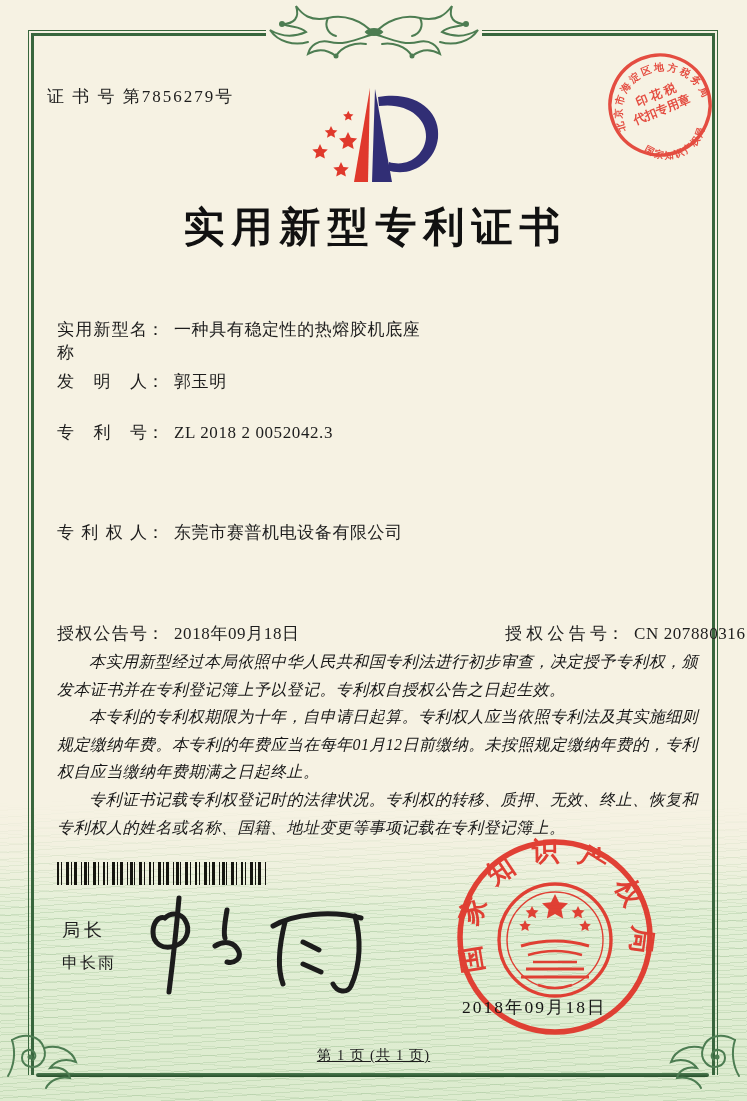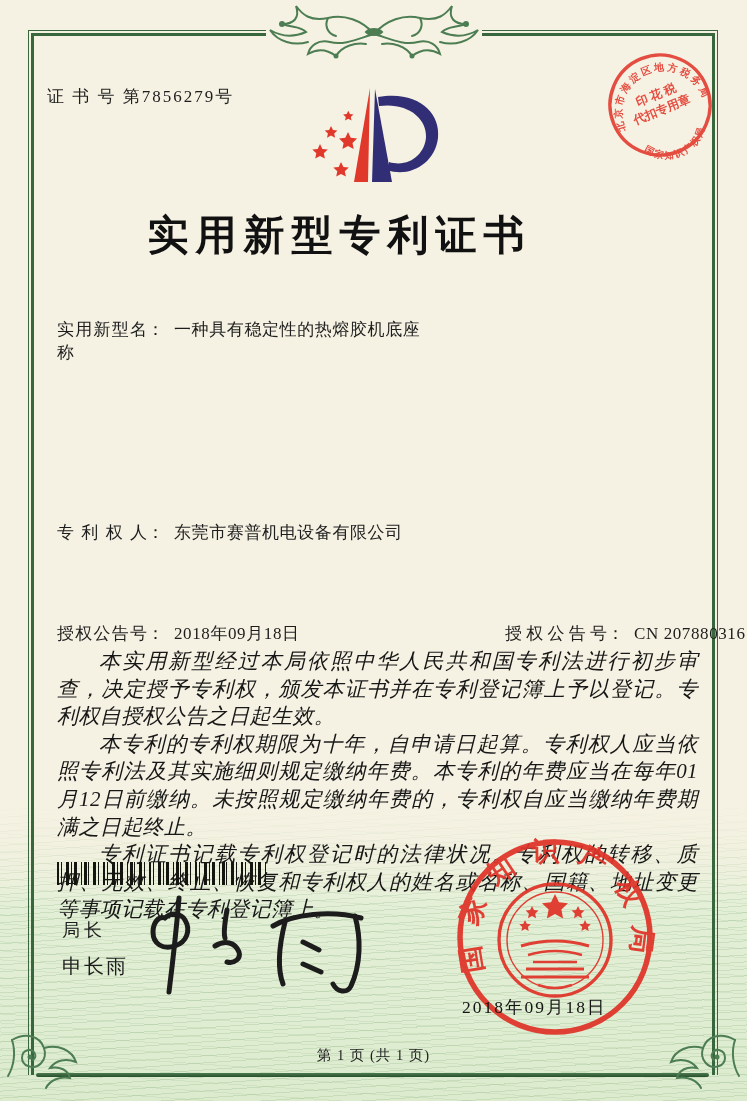--- a/index.html
+++ b/index.html
@@ -31,58 +31,58 @@
   .corner-flourish.right{right:6px;transform:scaleX(-1);}
 
   .cert-number{position:absolute;left:47px;top:85px;font-size:17px;letter-spacing:2px;}
 
   
   .logo{position:absolute;left:295px;top:82px;}
 
   
   .tax-stamp{position:absolute;left:600px;top:42px;opacity:.88;}
 
-  .main-title{position:absolute;left:0;top:208px;width:679px;text-align:center;
-      font-size:41px;font-weight:bold;letter-spacing:7px;color:#111;}
+  .main-title{position:absolute;left:0;top:200px;width:679px;text-align:center;
+      font-size:41px;font-weight:bold;letter-spacing:7px;color:#111;padding-left:36px;}
 
   
   .field-row{position:absolute;left:57px;font-size:17px;}
   .f-label{display:inline-block;width:90px;text-align:justify;text-align-last:justify;
       vertical-align:top;}
   .f-colon{display:inline-block;vertical-align:top;margin-right:10px;}
   .f-value{display:inline-block;max-width:505px;vertical-align:top;letter-spacing:.6px;line-height:24px;}
   .grant-no{position:absolute;left:448px;top:0;white-space:nowrap;}
   .grant-no .f-label{width:102px;}
 
   
   .body-text{position:absolute;left:57px;top:648px;width:641px;
-      font-size:21px;line-height:27.6px;letter-spacing:.4px;font-style:italic;color:#171717;}
+      font-size:16px;line-height:27.6px;letter-spacing:.4px;font-style:italic;color:#171717;}
   .body-text p{margin:0;text-indent:2em;text-align:justify;}
 
   .barcode{position:absolute;left:57px;top:862px;width:210px;height:23px;
       background:repeating-linear-gradient(90deg,
         #15150f 0 2px, transparent 2px 4px,
         #15150f 4px 5px, transparent 5px 9px,
         #15150f 9px 12px, transparent 12px 14px,
         #15150f 14px 15px, transparent 15px 17px,
         #15150f 17px 20px, transparent 20px 24px,
         #15150f 24px 25px, transparent 25px 27px,
         #15150f 27px 30px, transparent 30px 31px,
         #15150f 31px 32px, transparent 32px 36px,
         #15150f 36px 39px, transparent 39px 41px,
         #15150f 41px 42px, transparent 42px 46px);}
 
   .signoff-title{position:absolute;left:62px;top:918px;font-size:18px;letter-spacing:4px;}
-  .signoff-name{position:absolute;left:62px;top:953px;font-size:20px;letter-spacing:2px;}
+  .signoff-name{position:absolute;left:62px;top:953px;font-size:16px;letter-spacing:2px;}
   .signature-svg{position:absolute;left:135px;top:880px;}
 
   .big-seal{position:absolute;left:448px;top:828px;opacity:.92;}
   .seal-date{position:absolute;left:462px;top:995px;font-size:17.5px;letter-spacing:2px;color:#141414;}
 
-  .footer{position:absolute;left:0;top:1046px;width:747px;text-align:center;font-size:14.5px;letter-spacing:1px;}
+  .footer{position:absolute;left:0;top:1046px;width:747px;text-align:center;font-size:14.5px;letter-spacing:1px;text-decoration:underline;}
 </style>
 </head>
 <body>
 
 <div class="cert">
 
   <div class="green-zone"></div>
 
   <div class="frame-outer">
     <div class="frame-inner"></div>
@@ -163,20 +163,26 @@
         <textPath href="#taxArcBottom" startOffset="50%" text-anchor="middle">国家知识产权局</textPath>
       </text>
     </g>
   </svg>
 
   <div class="main-title">实用新型专利证书</div>
 
   <div class="field-row" style="top:318px">
     <span class="f-label">实用新型名称</span><span class="f-colon">：</span><span class="f-value">一种具有稳定性的热熔胶机底座</span>
   </div>
+  <div class="field-row" style="top:370px">
+    <span class="f-label">发明人</span><span class="f-colon">：</span><span class="f-value">郭玉明</span>
+  </div>
+  <div class="field-row" style="top:421px">
+    <span class="f-label">专利号</span><span class="f-colon">：</span><span class="f-value">ZL 2018 2 0052042.3</span>
+  </div>
   <div class="field-row" style="top:521px">
     <span class="f-label">专利权人</span><span class="f-colon">：</span><span class="f-value">东莞市赛普机电设备有限公司</span>
   </div>
   <div class="field-row" style="top:622px;width:641px">
     <span class="f-label">授权公告号</span><span class="f-colon">：</span><span class="f-value">2018年09月18日</span>
     <span class="grant-no">
       <span class="f-label">授权公告号</span><span class="f-colon">：</span><span class="f-value">CN 207880316 U</span>
     </span>
   </div>
 

